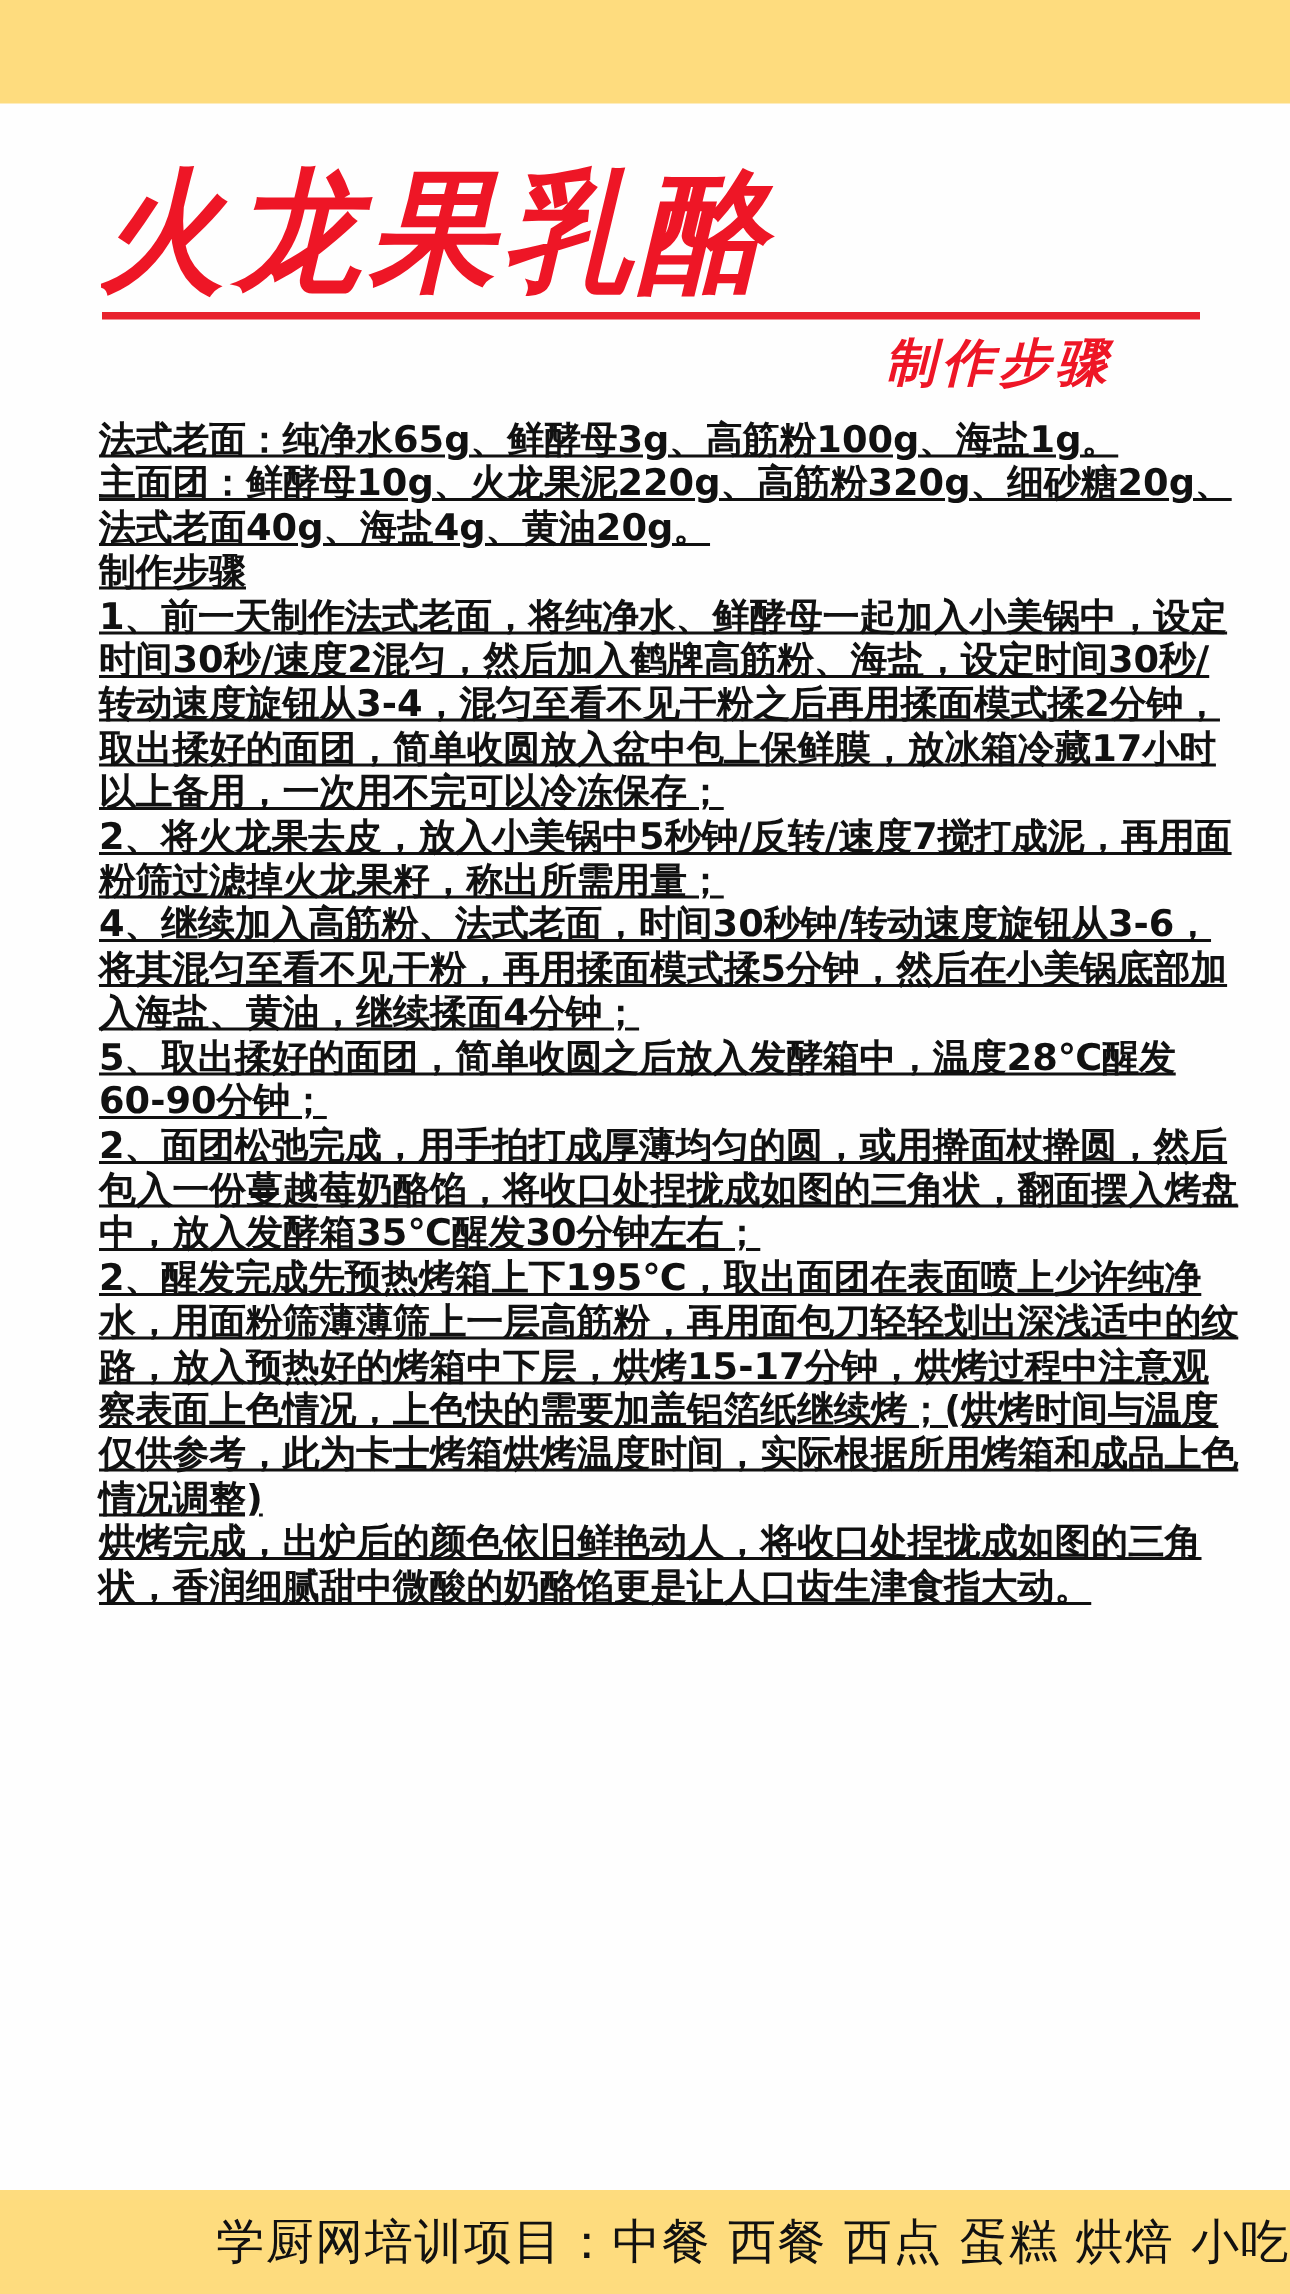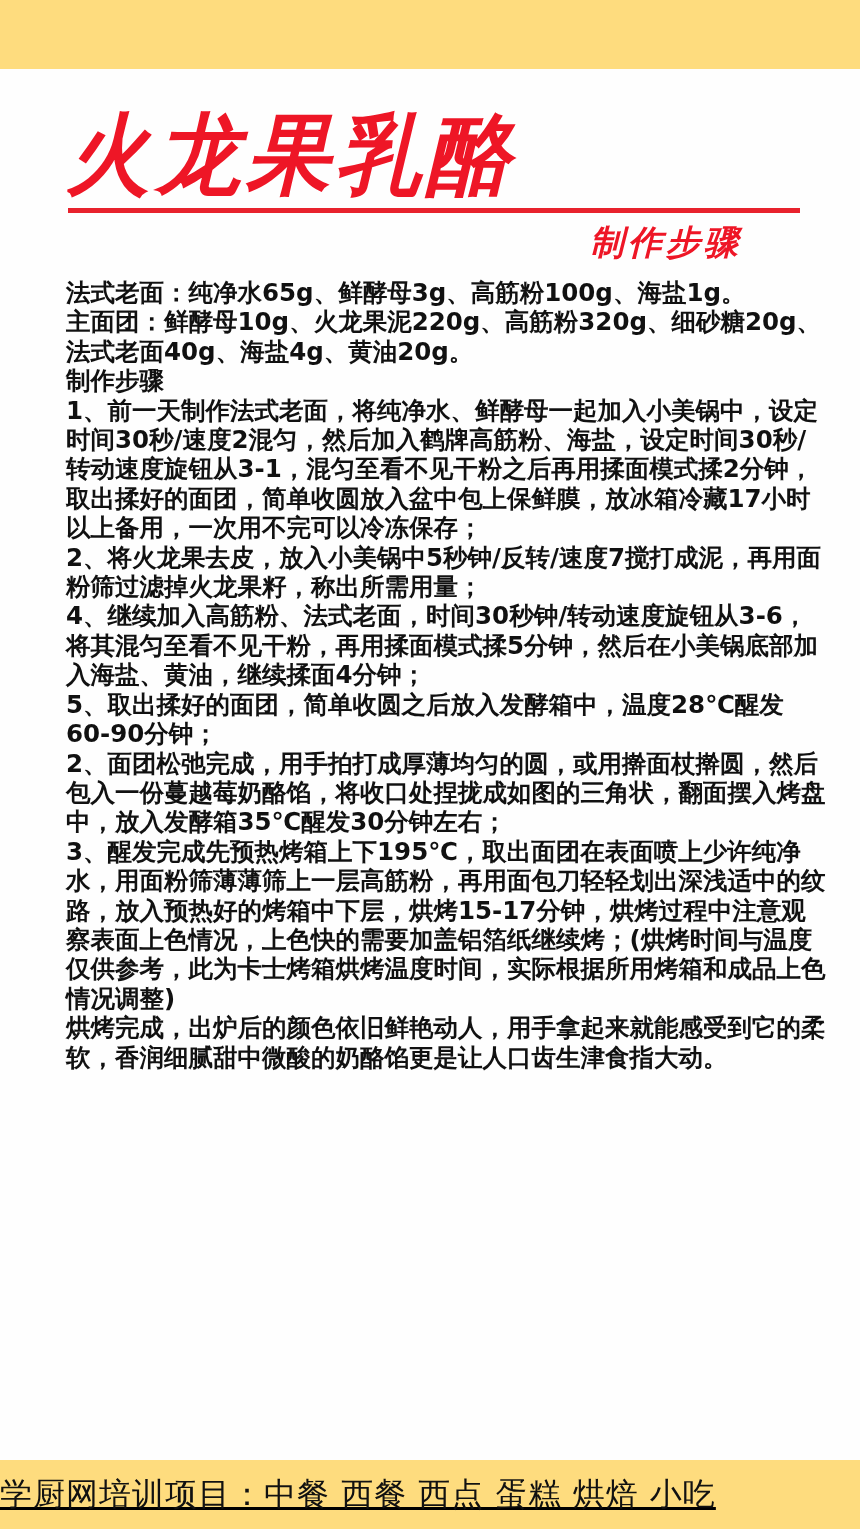--- a/index.html
+++ b/index.html
@@ -28,48 +28,49 @@
   .subtitle {
     position: absolute; left: 590px; top: 220px;
     font-size: 34px; font-weight: bold; color: #ee1626;
     letter-spacing: 4px; line-height: 44px; font-style: italic;
     white-space: nowrap;
   }
   .body-text {
     position: absolute; left: 66px; top: 278px; width: 760px;
     font-size: 24.5px; line-height: 29.4px; color: #111;
     font-weight: bold;
+    text-decoration: underline;
   }
   .body-text p { margin: 0; }
   .bottom-band {
     position: absolute; left: 0; top: 1460px; width: 860px; height: 69px;
     background: #fedc7e;
-    display: flex; align-items: center; justify-content: flex-start; text-decoration: underline;
+    display: flex; align-items: center; justify-content: flex-end;
   }
   .bottom-band span {
     font-size: 32px; color: #111; letter-spacing: 1px; white-space: nowrap;
   }
 </style>
 </head>
 <body>
 
 <div class="top-band"></div>
 
 <div class="title">火龙果乳酪</div>
 <div class="title-rule"></div>
 <div class="subtitle">制作步骤</div>
 
 <div class="body-text">
   <p>法式老面：纯净水65g、鲜酵母3g、高筋粉100g、海盐1g。</p>
   <p>主面团：鲜酵母10g、火龙果泥220g、高筋粉320g、细砂糖20g、法式老面40g、海盐4g、黄油20g。</p>
   <p>制作步骤</p>
-  <p>1、前一天制作法式老面，将纯净水、鲜酵母一起加入小美锅中，设定时间30秒/速度2混匀，然后加入鹤牌高筋粉、海盐，设定时间30秒/转动速度旋钮从3-1，混匀至看不见干粉之后再用揉面模式揉2分钟，取出揉好的面团，简单收圆放入盆中包上保鲜膜，放冰箱冷藏17小时以上备用，一次用不完可以冷冻保存；</p>
+  <p>1、前一天制作法式老面，将纯净水、鲜酵母一起加入小美锅中，设定时间30秒/速度2混匀，然后加入鹤牌高筋粉、海盐，设定时间30秒/转动速度旋钮从3-4，混匀至看不见干粉之后再用揉面模式揉2分钟，取出揉好的面团，简单收圆放入盆中包上保鲜膜，放冰箱冷藏17小时以上备用，一次用不完可以冷冻保存；</p>
   <p>2、将火龙果去皮，放入小美锅中5秒钟/反转/速度7搅打成泥，再用面粉筛过滤掉火龙果籽，称出所需用量；</p>
   <p>4、继续加入高筋粉、法式老面，时间30秒钟/转动速度旋钮从3-6，将其混匀至看不见干粉，再用揉面模式揉5分钟，然后在小美锅底部加入海盐、黄油，继续揉面4分钟；</p>
   <p>5、取出揉好的面团，简单收圆之后放入发酵箱中，温度28℃醒发60-90分钟；</p>
   <p>2、面团松弛完成，用手拍打成厚薄均匀的圆，或用擀面杖擀圆，然后包入一份蔓越莓奶酪馅，将收口处捏拢成如图的三角状，翻面摆入烤盘中，放入发酵箱35℃醒发30分钟左右；</p>
-  <p>3、醒发完成先预热烤箱上下195℃，取出面团在表面喷上少许纯净水，用面粉筛薄薄筛上一层高筋粉，再用面包刀轻轻划出深浅适中的纹路，放入预热好的烤箱中下层，烘烤15-17分钟，烘烤过程中注意观察表面上色情况，上色快的需要加盖铝箔纸继续烤；(烘烤时间与温度仅供参考，此为卡士烤箱烘烤温度时间，实际根据所用烤箱和成品上色情况调整)</p>
-  <p>烘烤完成，出炉后的颜色依旧鲜艳动人，用手拿起来就能感受到它的柔软，香润细腻甜中微酸的奶酪馅更是让人口齿生津食指大动。</p>
+  <p>2、醒发完成先预热烤箱上下195℃，取出面团在表面喷上少许纯净水，用面粉筛薄薄筛上一层高筋粉，再用面包刀轻轻划出深浅适中的纹路，放入预热好的烤箱中下层，烘烤15-17分钟，烘烤过程中注意观察表面上色情况，上色快的需要加盖铝箔纸继续烤；(烘烤时间与温度仅供参考，此为卡士烤箱烘烤温度时间，实际根据所用烤箱和成品上色情况调整)</p>
+  <p>烘烤完成，出炉后的颜色依旧鲜艳动人，将收口处捏拢成如图的三角状，香润细腻甜中微酸的奶酪馅更是让人口齿生津食指大动。</p>
 </div>
 
 <div class="bottom-band">
   <span>学厨网培训项目：中餐 西餐 西点 蛋糕 烘焙 小吃</span>
 </div>
 
 </body></html>

